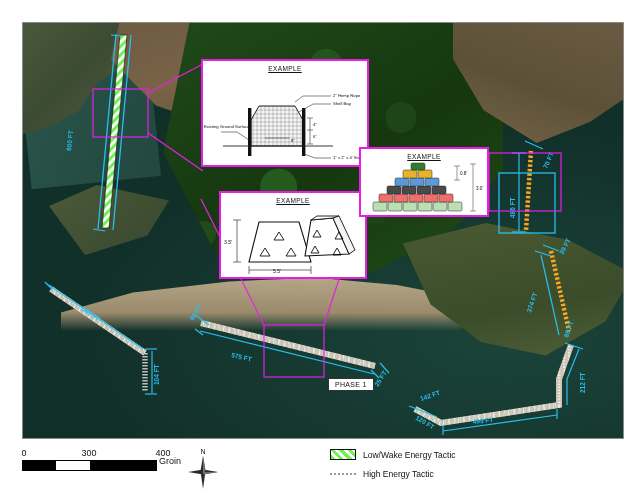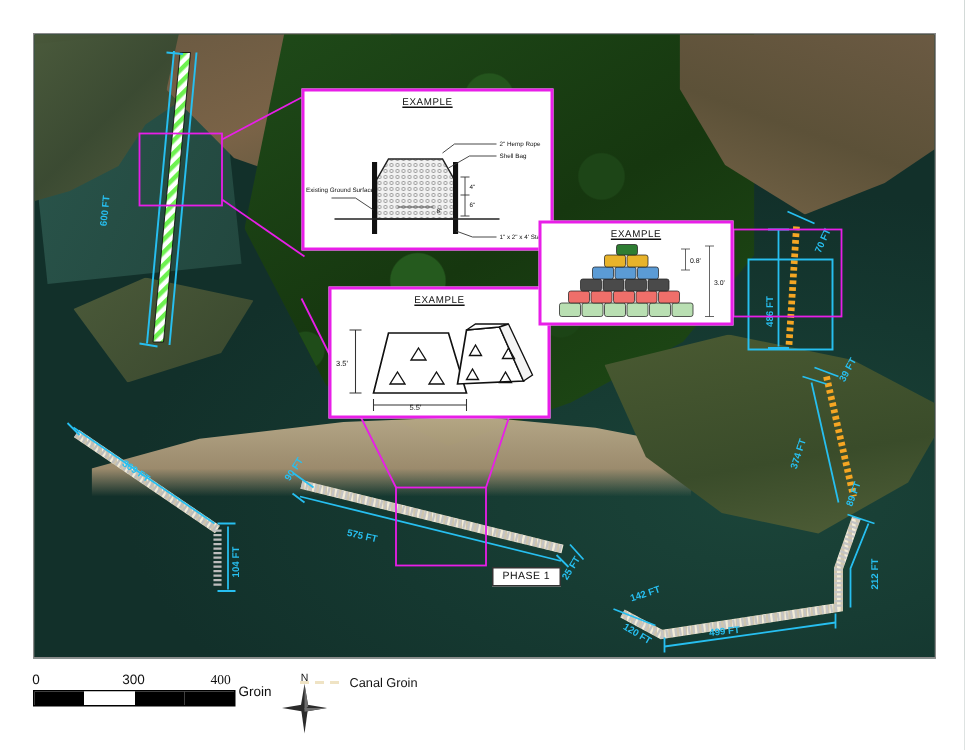--- a/index.html
+++ b/index.html
@@ -345,21 +345,21 @@
       </div>
     </div>
   </div>
 
   <div id="legend">
 
     <div class="scalewrap">
       <div class="scalenums">
         <span style="left:2px;">0</span>
         <span style="left:67px;">300</span>
-        <span style="left:125px;font-family:Liberation Serif, serif;">400</span>
+        <span style="left:141px;">400</span>
       </div>
       <div class="scalebar">
         <i class="sb-b"></i>
           <i class="sb-w"></i>
           <i class="sb-b"></i>
           <i class="sb-b"></i>
       </div>
       <div class="feet">Groin</div>
     </div>
 
@@ -367,23 +367,27 @@
       <svg viewBox="0 0 34 46" width="34" height="46">
         <text x="17" y="9" font-size="7" text-anchor="middle" fill="#111" font-family="Liberation Sans, sans-serif">N</text>
         <polygon points="17,11 19.5,26 17,44 14.5,26" fill="#2b2b2b"></polygon>
         <polygon points="2,27 17,24.5 32,27 17,29.5" fill="#2b2b2b"></polygon>
         <polygon points="17,11 19.5,26 17,28" fill="#6f6f6f"></polygon>
         <polygon points="32,27 17,29.5 17,27" fill="#6f6f6f"></polygon>
       </svg>
     </div>
 
     <div class="legcol" style="left:200px;top:6px;width:200px;">
+    </div>
+
+    <div class="legcol" style="left:330px;top:6px;width:220px;">
       <div class="legrow">
-        <span class="swatch sw-groin"></span>
-        <span>Canal Groin</span>
-      </div>
-    </div>
-
-    <div class="legcol" style="left:330px;top:6px;width:220px;">
+        <span class="swatch sw-low"></span>
+        <span>Low/Wake Energy Tactic</span>
+      </div>
+      <div class="legrow">
+        <span class="swatch sw-high"></span>
+        <span>High Energy Tactic</span>
+      </div>
     </div>
 
   </div>
 </div>
 
 </body></html>

